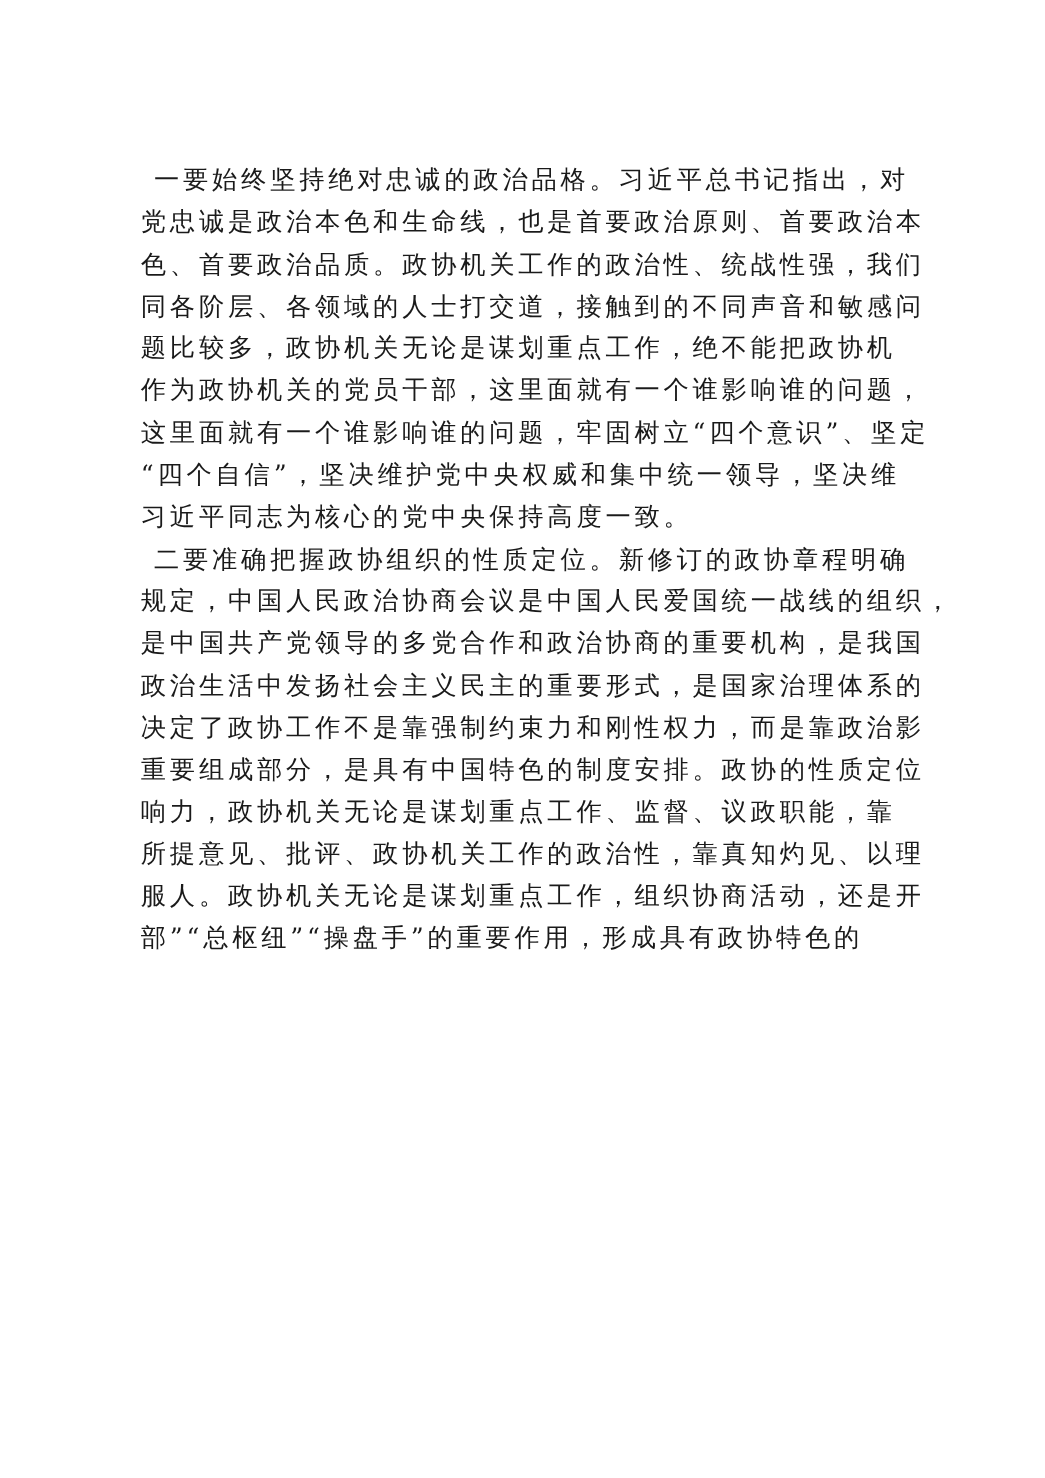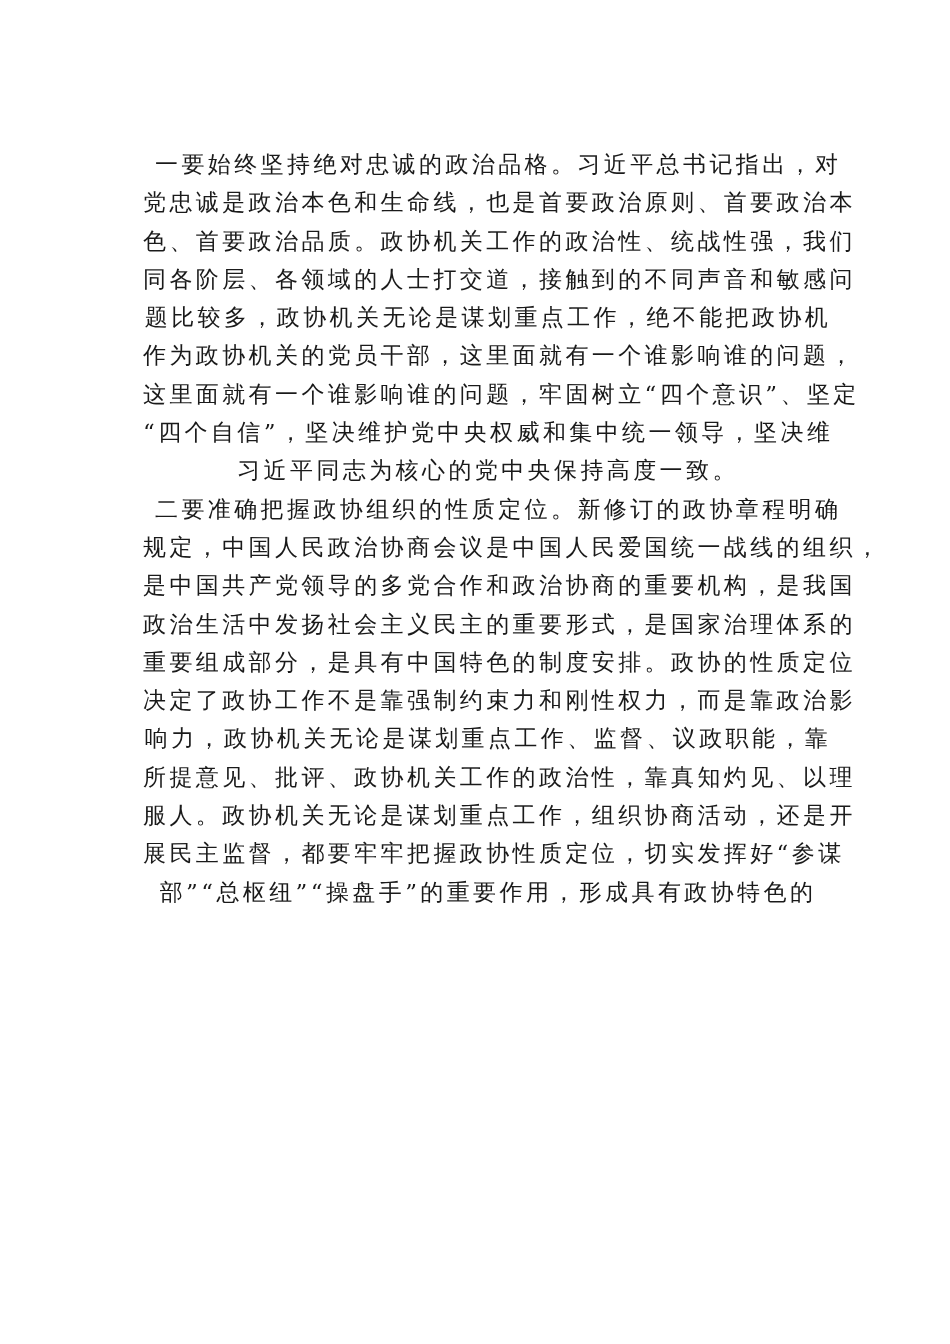--- a/index.html
+++ b/index.html
@@ -5,24 +5,23 @@
     html, body { margin: 0; padding: 0; background: #ffffff; }
     body { width: 950px; height: 1344px; position: relative; overflow: hidden; }
     .page {
       position: absolute;
       left: 0; top: 0;
       width: 950px; height: 1344px;
       background: #ffffff;
     }
     .content {
       position: absolute;
-      left: 143px;
+      left: 128px;
       top: 145px;
       width: 690px;
-      text-align: center;
     }
     .para {
       margin: 0;
       font-family: "DejaVu Serif", "Liberation Serif", serif;
       font-size: 23px;
       line-height: 38.3px;
       color: #1a1a1a;
       letter-spacing: 3.4px;
     }
     .line {
@@ -48,23 +47,22 @@
       <span class="line">这里面就有一个谁影响谁的问题，牢固树立“四个意识”、坚定</span>
       <span class="line">“四个自信”，坚决维护党中央权威和集中统一领导，坚决维</span>
       <span class="line">习近平同志为核心的党中央保持高度一致。</span>
     </p>
 
     <p class="para">
       <span class="line indent">二要准确把握政协组织的性质定位。新修订的政协章程明确</span>
       <span class="line">规定，中国人民政治协商会议是中国人民爱国统一战线的组织，</span>
       <span class="line">是中国共产党领导的多党合作和政治协商的重要机构，是我国</span>
       <span class="line">政治生活中发扬社会主义民主的重要形式，是国家治理体系的</span>
+      <span class="line">决定了政协工作不是靠强制约束力和刚性权力，而是靠政治影</span>
       <span class="line">重要组成部分，是具有中国特色的制度安排。政协的性质定位</span>
-      <span class="line">决定了政协工作不是靠强制约束力和刚性权力，而是靠政治影</span>
       <span class="line">响力，政协机关无论是谋划重点工作、监督、议政职能，靠</span>
       <span class="line">所提意见、批评、政协机关工作的政治性，靠真知灼见、以理</span>
       <span class="line">服人。政协机关无论是谋划重点工作，组织协商活动，还是开</span>
-      <span class="line">展民主监督，都要牢牢把握政协性质定位，切实发挥好“参谋</span>
       <span class="line">部”“总枢纽”“操盘手”的重要作用，形成具有政协特色的</span>
     </p>
 
   </div>
 </div>
 
 </body></html>

